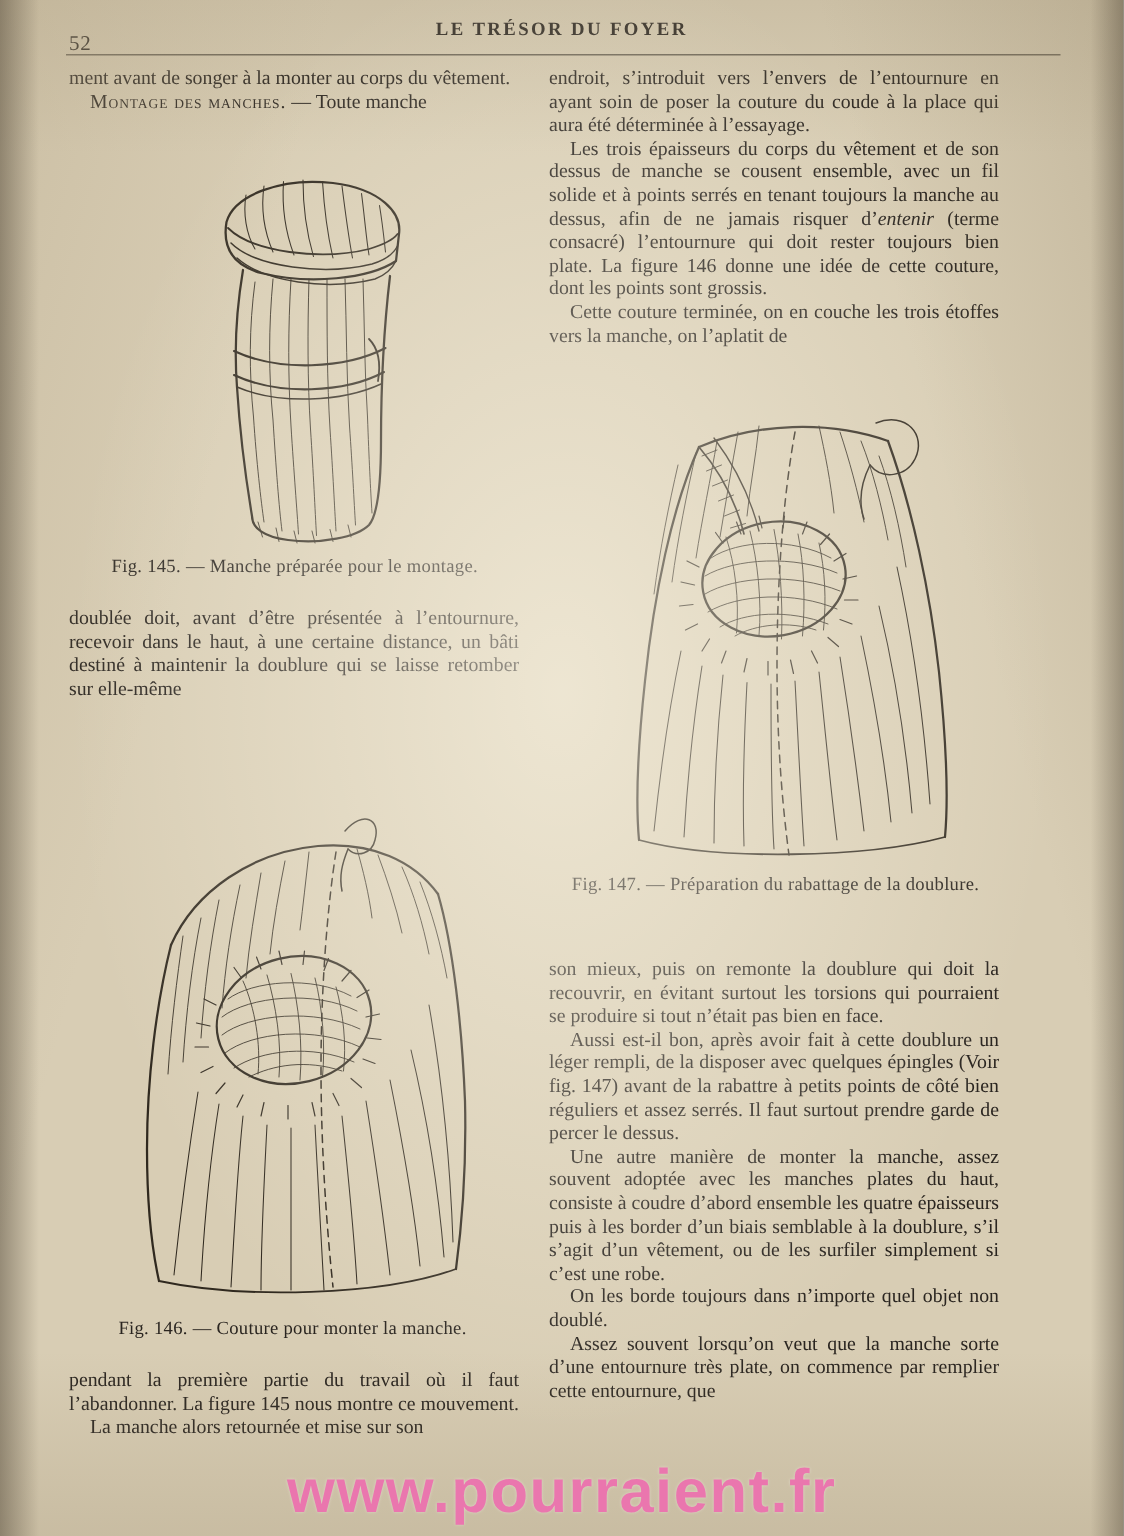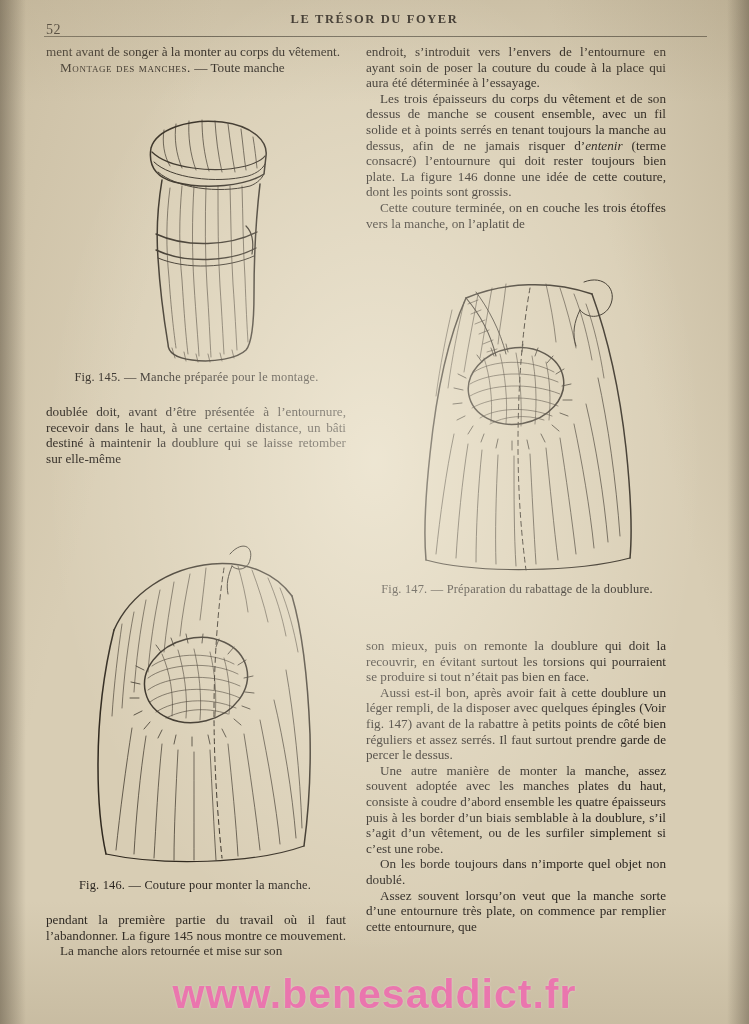--- a/index.html
+++ b/index.html
@@ -417,15 +417,15 @@
       <p class="para noindent">son mieux, puis on remonte la doublure qui doit la recouvrir, en évitant surtout les torsions qui pourraient se produire si tout n’était pas bien en face.</p>
       <p class="para">Aussi est-il bon, après avoir fait à cette doublure un léger rempli, de la disposer avec quelques épingles (Voir fig. 147) avant de la rabattre à petits points de côté bien réguliers et assez serrés. Il faut surtout prendre garde de percer le dessus.</p>
       <p class="para">Une autre manière de monter la manche, assez souvent adoptée avec les manches plates du haut, consiste à coudre d’abord ensemble les quatre épaisseurs puis à les border d’un biais semblable à la doublure, s’il s’agit d’un vêtement, ou de les surfiler simplement si c’est une robe.</p>
       <p class="para">On les borde toujours dans n’importe quel objet non doublé.</p>
       <p class="para">Assez souvent lorsqu’on veut que la manche sorte d’une entournure très plate, on commence par remplier cette entournure, que</p>
     </div>
 
     <div class="scan-edge-l"></div>
     <div class="scan-edge-r"></div>
 
-    <div class="watermark">www.benesaddict.fr</div>
+    <div class="watermark">www.pourraient.fr</div>
   </div>
 </div>
 
 </body></html>

